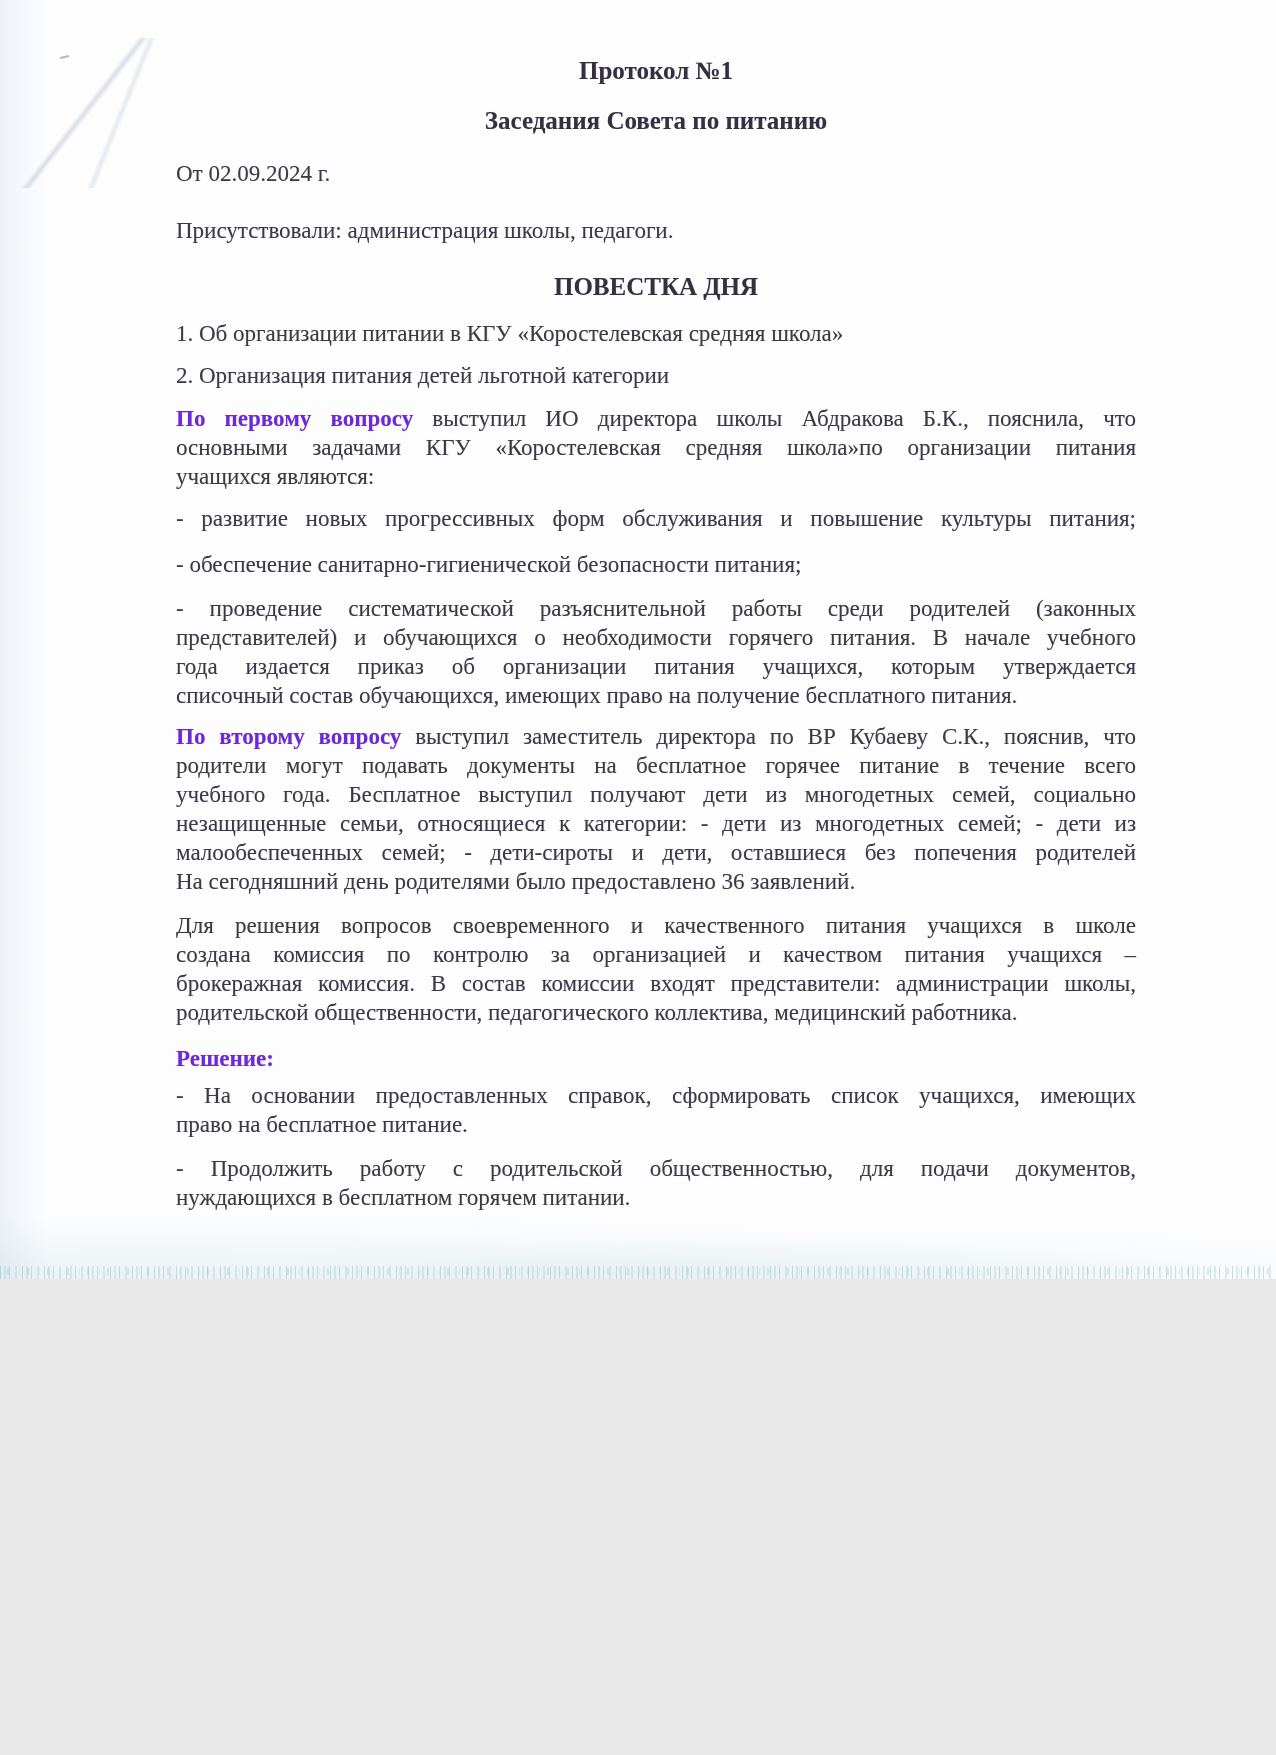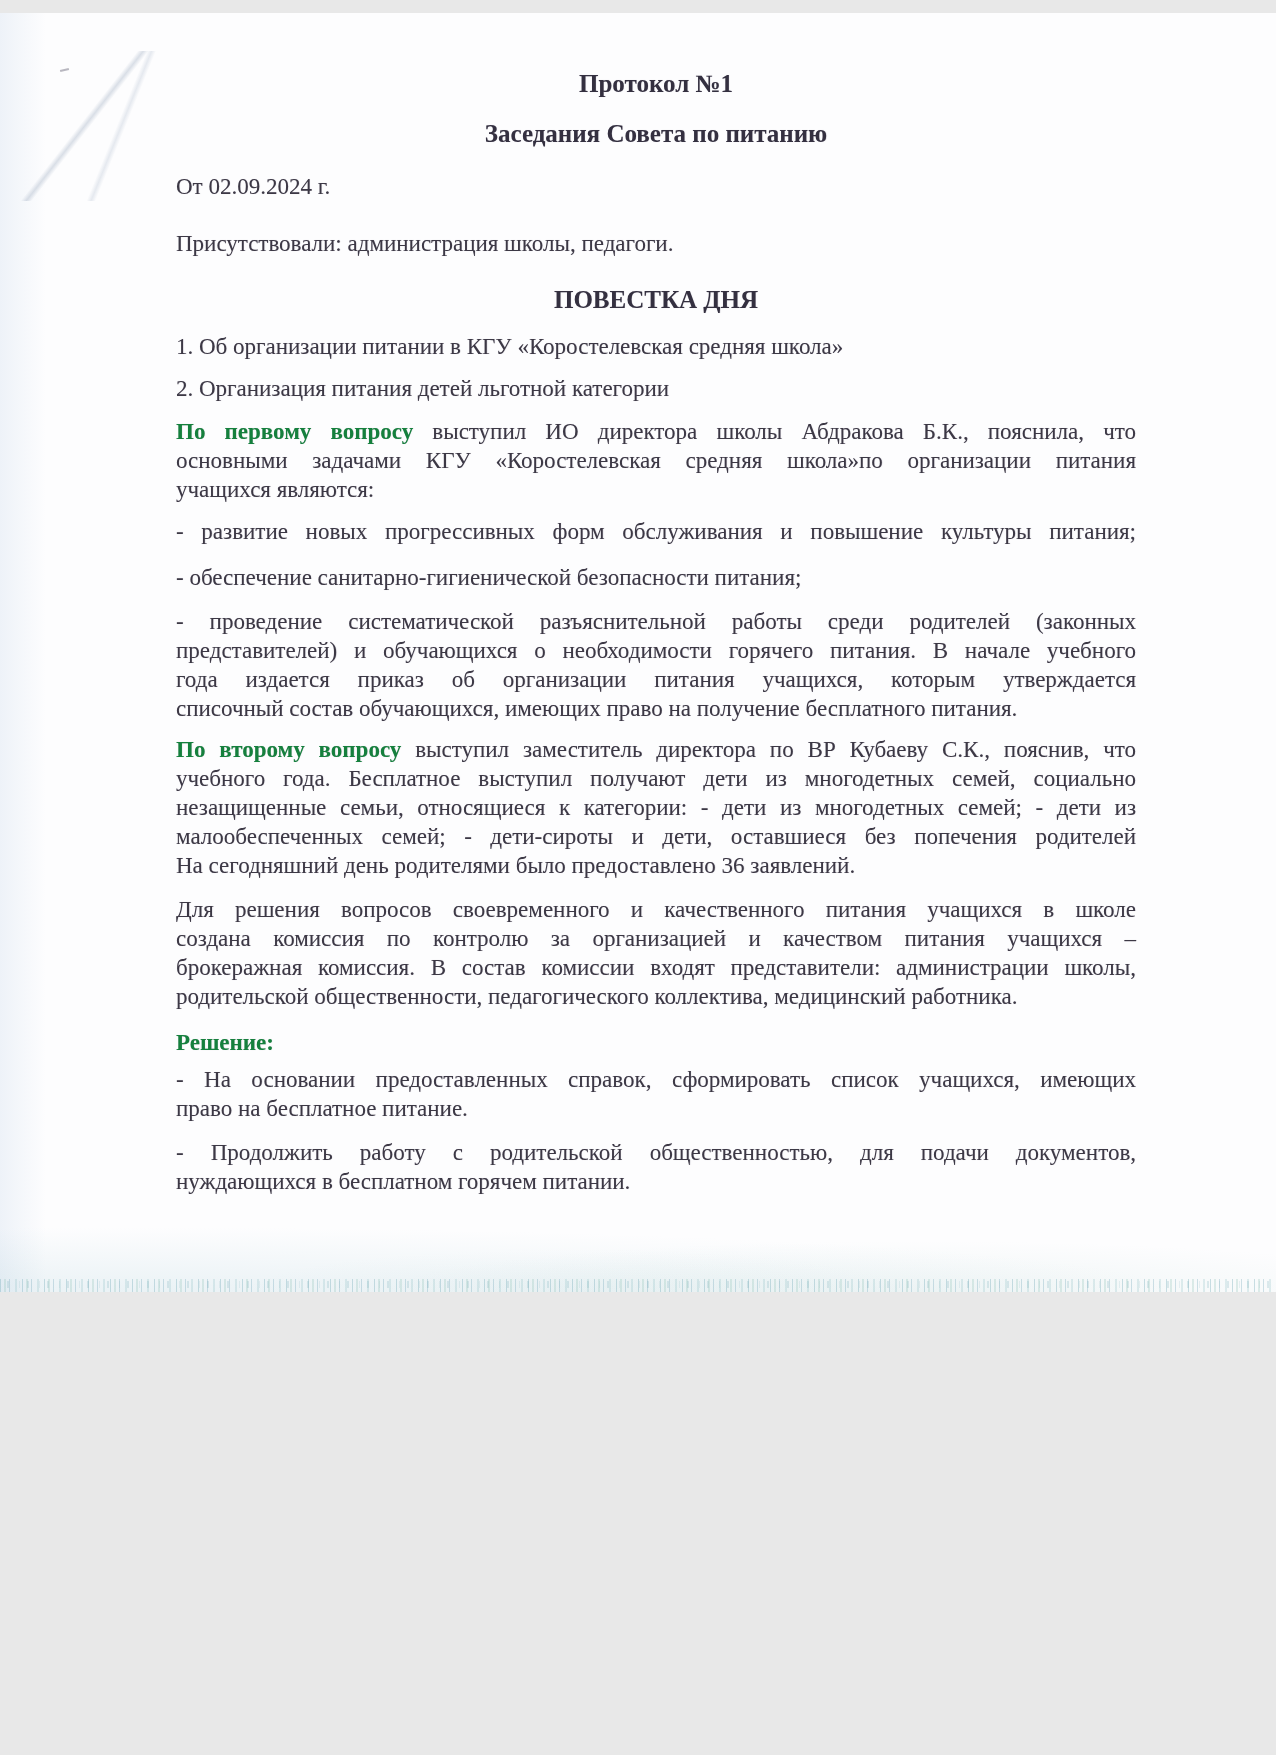--- a/index.html
+++ b/index.html
@@ -1,19 +1,19 @@
 <!DOCTYPE html>
 <html><head>
 <meta charset="utf-8">
 <style>
   html,body { margin:0; padding:0; background:#e8e8e8; }
   .page {
     position:relative;
     width:1276px; height:1279px;
-    margin:13px auto;
+    margin:0 auto;
     background:#fdfdfe;
     overflow:hidden;
     font-family:"Liberation Serif","DejaVu Serif",serif;
   }
   
   .left-tint {
     position:absolute; left:0; top:0; width:46px; height:100%;
     background:linear-gradient(90deg, rgba(198,214,233,0.28), rgba(198,214,233,0));
     pointer-events:none;
   }
@@ -59,21 +59,21 @@
   .content {
     position:absolute; left:176px; top:56px; width:960px;
     color:#3c3845;
     font-size:23px; line-height:29px;
     text-shadow:0.3px 0.3px 0.7px rgba(72,66,88,0.28);
   }
   .blk { margin:0; }
   .heading {
     text-align:center; font-weight:bold; font-size:25px; color:#343040;
   }
-  .lead { font-weight:bold; color:#15803d; }
+  .lead { font-weight:bold; color:#6d28d9; }
   .jl { text-align:justify; text-align-last:justify; }
   .line { min-height:29px; }
 </style>
 </head>
 <body>
 
 <div class="page">
 
   <div class="left-tint"></div>
   <div class="crease"></div>
@@ -108,20 +108,21 @@
 
     <div class="blk" style="margin-bottom:12px">
       <div class="line jl">- проведение систематической разъяснительной работы среди родителей (законных</div>
       <div class="line jl">представителей) и обучающихся о необходимости горячего питания. В начале учебного</div>
       <div class="line jl">года издается приказ об организации питания учащихся, которым утверждается</div>
       <div class="line">списочный состав обучающихся, имеющих право на получение бесплатного питания.</div>
     </div>
 
     <div class="blk" style="margin-bottom:15px">
       <div class="line jl"><span class="lead">По второму вопросу</span><span> выступил заместитель директора по ВР Кубаеву С.К., пояснив, что</span></div>
+      <div class="line jl">родители могут подавать документы на бесплатное горячее питание в течение  всего</div>
       <div class="line jl">учебного года. Бесплатное выступил получают дети из многодетных семей, социально</div>
       <div class="line jl">незащищенные семьи, относящиеся к категории: - дети из многодетных семей; - дети из</div>
       <div class="line jl">малообеспеченных семей; - дети-сироты и дети, оставшиеся без попечения родителей</div>
       <div class="line">На сегодняшний день родителями было предоставлено 36 заявлений.</div>
     </div>
 
     <div class="blk" style="margin-bottom:17px">
       <div class="line jl">Для решения вопросов своевременного и качественного питания учащихся в школе</div>
       <div class="line jl">создана комиссия по контролю за организацией и качеством питания учащихся –</div>
       <div class="line jl">брокеражная  комиссия. В состав комиссии входят представители: администрации школы,</div>

